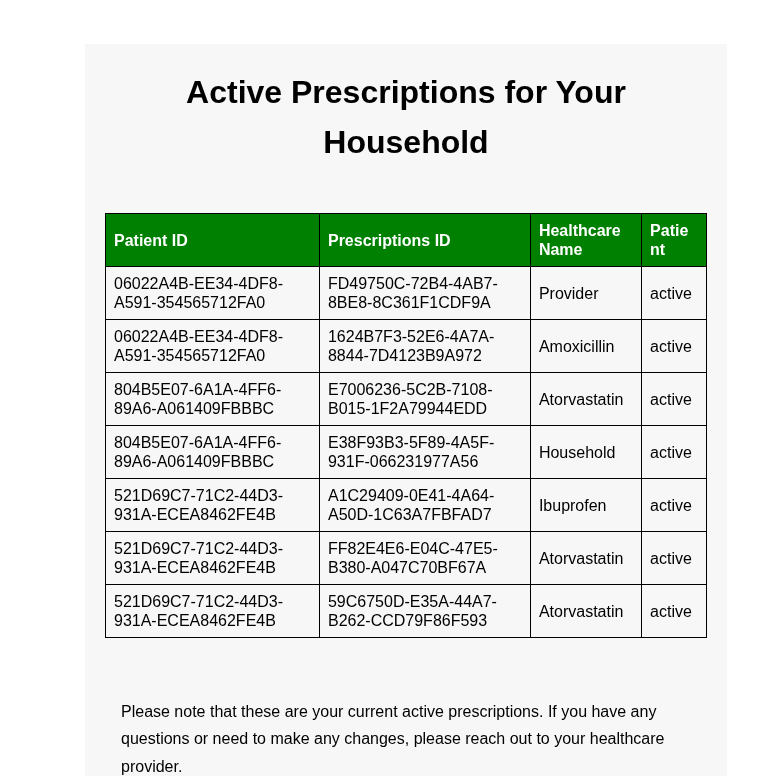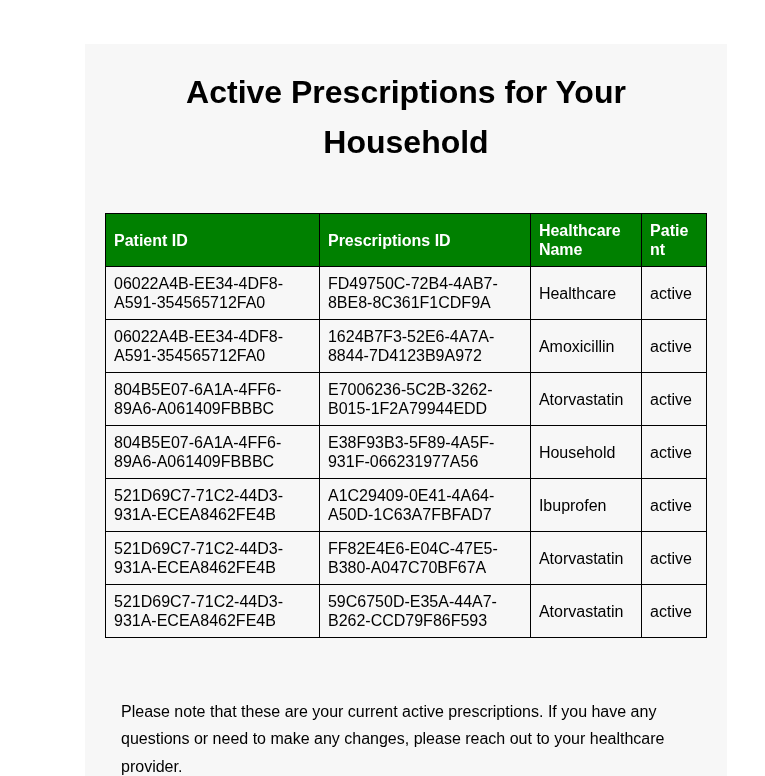--- a/index.html
+++ b/index.html
@@ -97,34 +97,34 @@
           <th>Patient ID</th>
           <th>Prescriptions ID</th>
           <th>Healthcare Name</th>
           <th>Patient</th>
         </tr>
       </thead>
       <tbody>
       <tr>
         <td>06022A4B-EE34-4DF8-A591-354565712FA0</td>
         <td>FD49750C-72B4-4AB7-8BE8-8C361F1CDF9A</td>
-        <td>Healthcare</td>
+        <td>Provider</td>
         <td>active</td>
       </tr>
 
       <tr>
         <td>06022A4B-EE34-4DF8-A591-354565712FA0</td>
         <td>1624B7F3-52E6-4A7A-8844-7D4123B9A972</td>
         <td>Amoxicillin</td>
         <td>active</td>
       </tr>
 
       <tr>
         <td>804B5E07-6A1A-4FF6-89A6-A061409FBBBC</td>
-        <td>E7006236-5C2B-3262-B015-1F2A79944EDD</td>
+        <td>E7006236-5C2B-7108-B015-1F2A79944EDD</td>
         <td>Atorvastatin</td>
         <td>active</td>
       </tr>
 
       <tr>
         <td>804B5E07-6A1A-4FF6-89A6-A061409FBBBC</td>
         <td>E38F93B3-5F89-4A5F-931F-066231977A56</td>
         <td>Household</td>
         <td>active</td>
       </tr>

